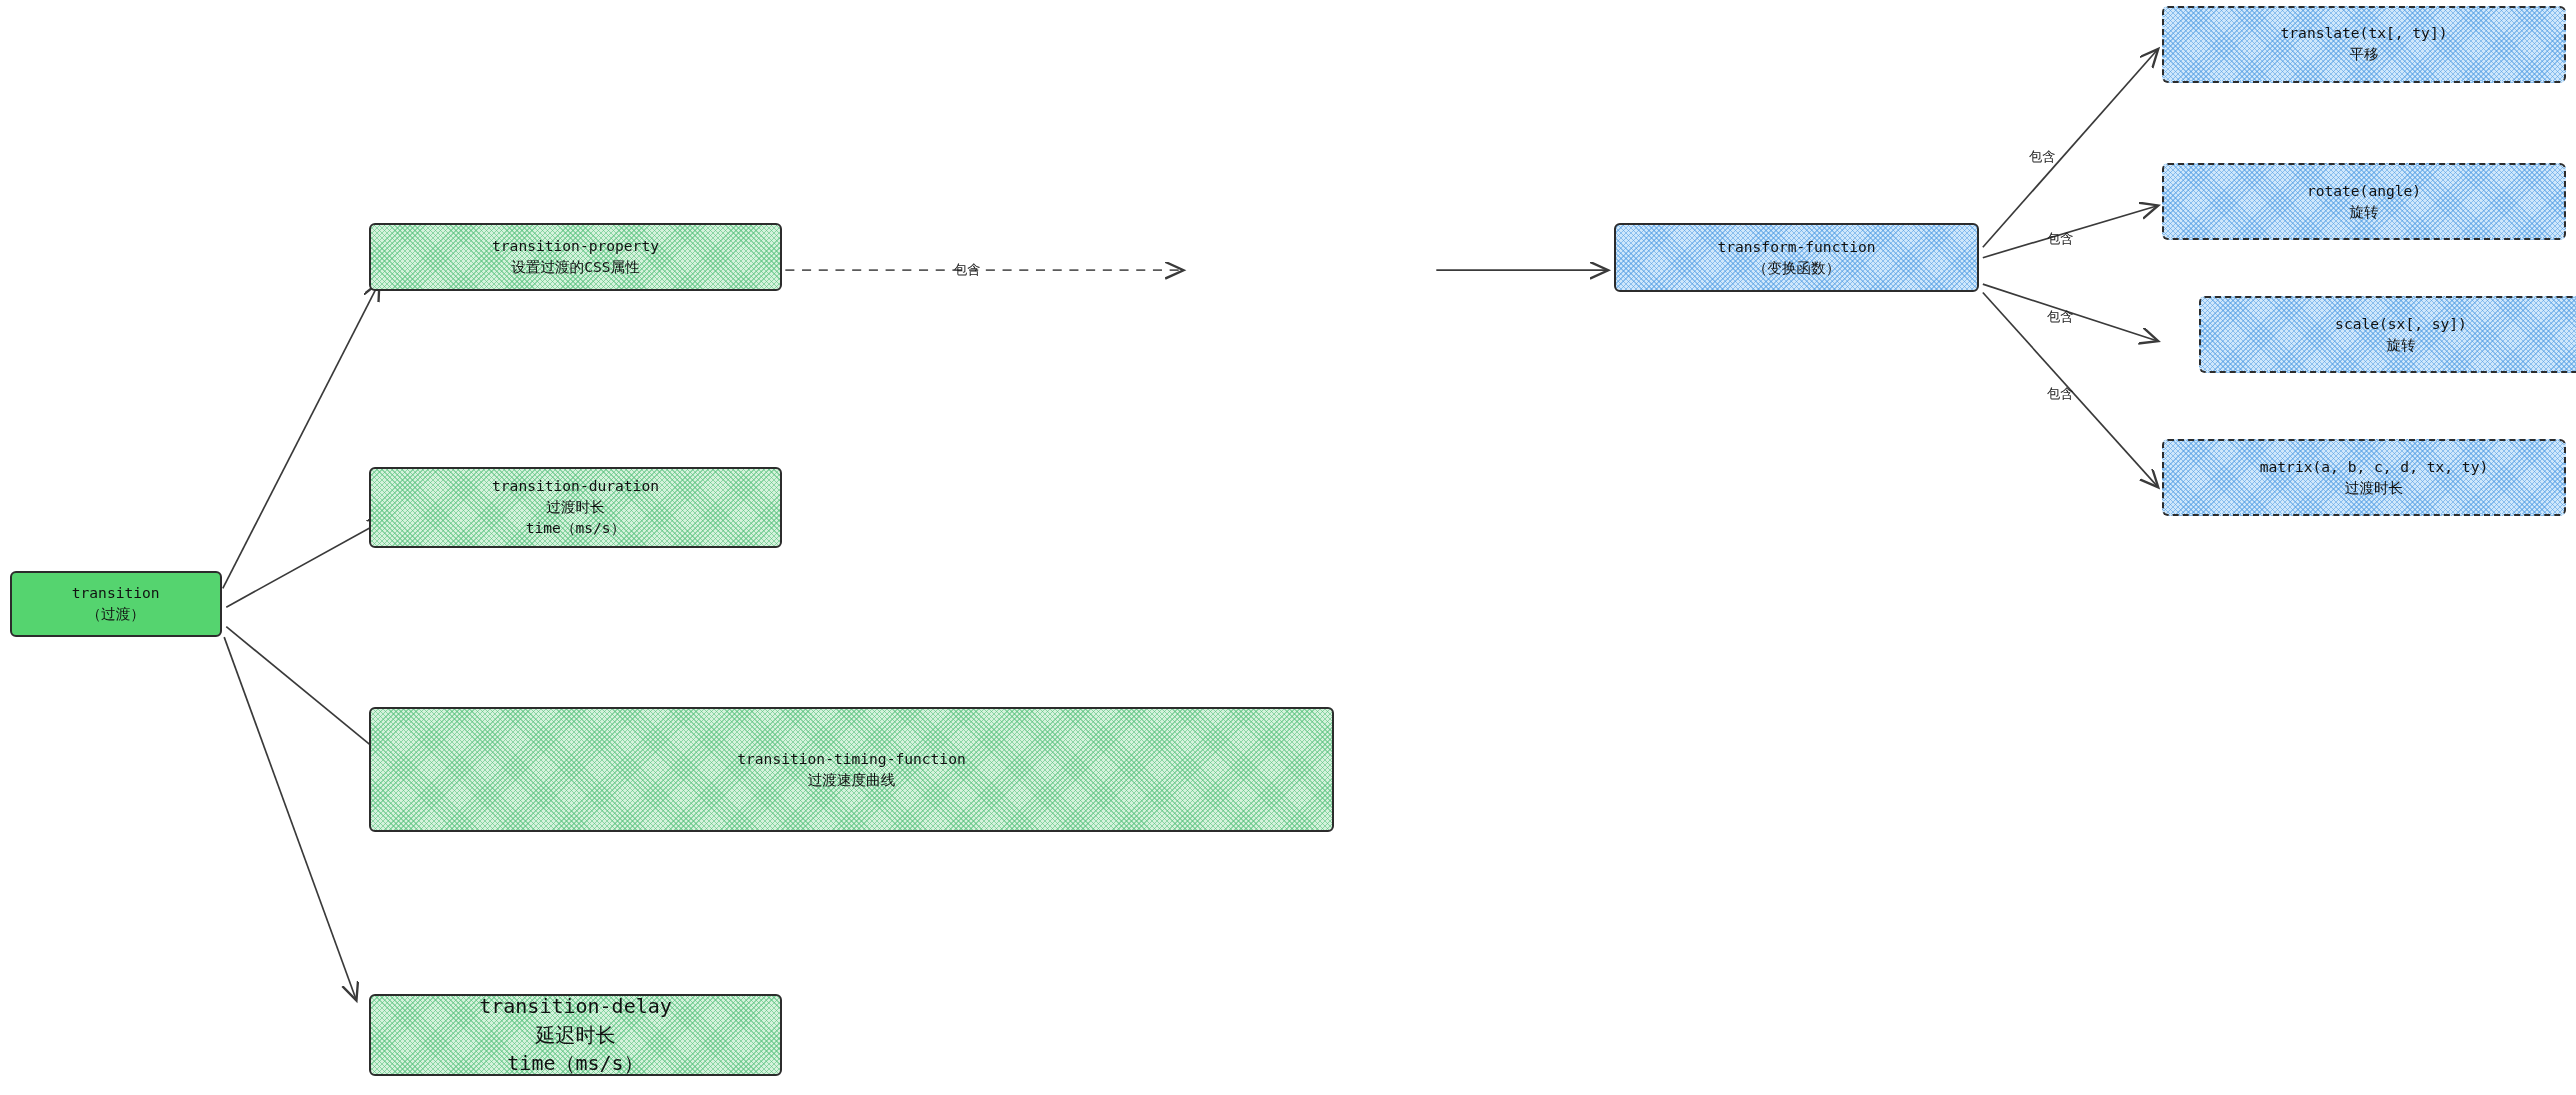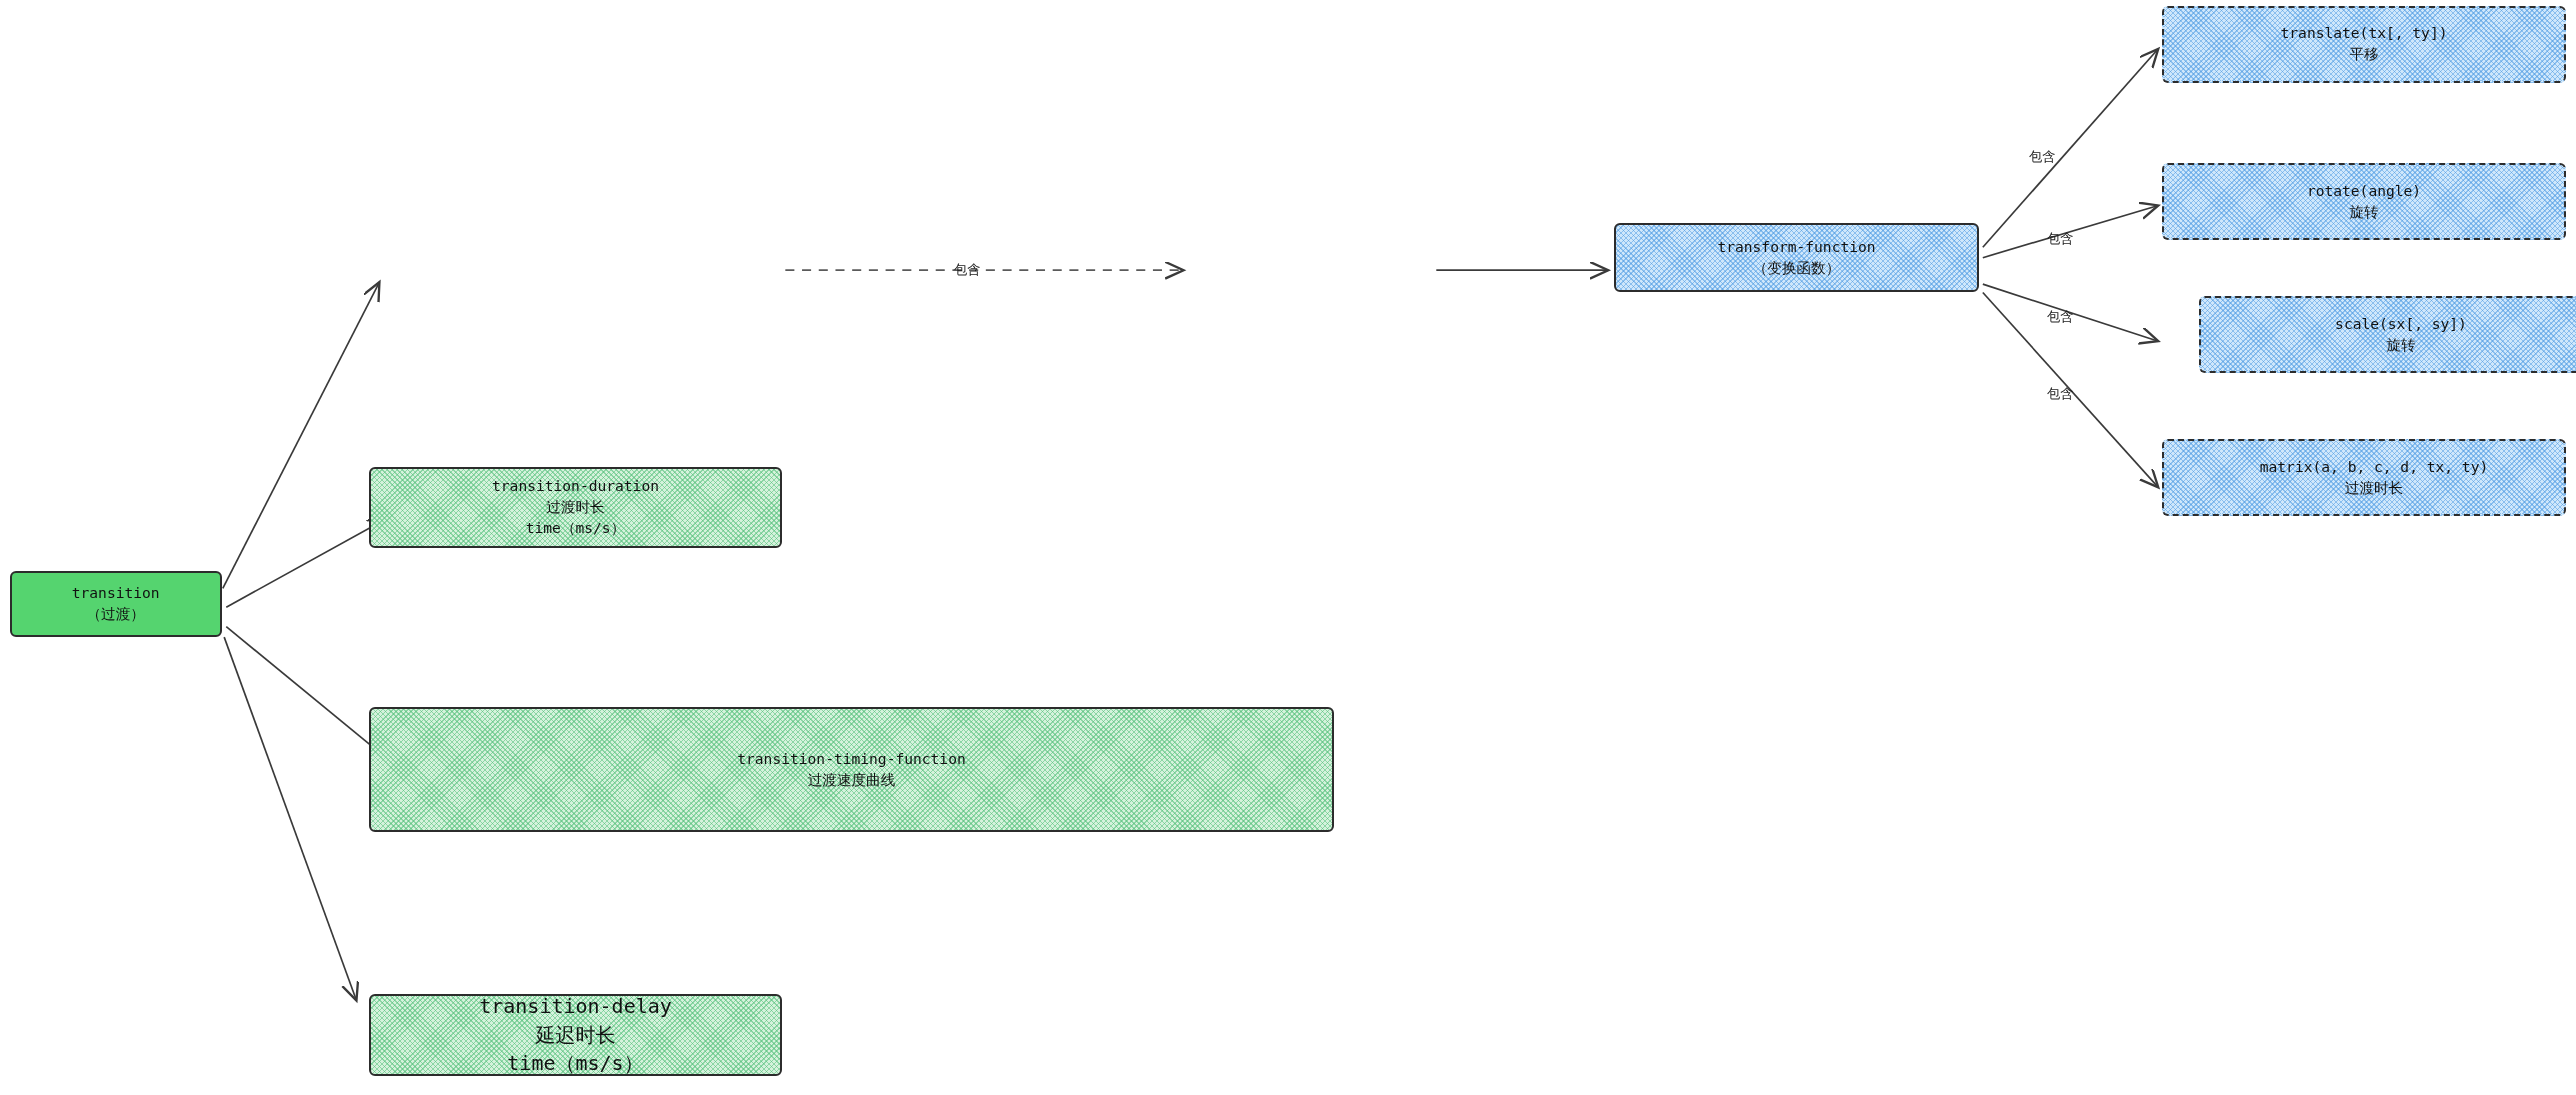--- a/index.html
+++ b/index.html
@@ -138,20 +138,24 @@
     <g>
       <path d="M2848,420 L3100,700" fill="none" stroke="#3a3a3a" stroke-width="2.4" marker-end="url(#arrowOpen)"></path>
     </g>
   </svg>
 
   <div class="node green-solid" style="left:9.7px; top:571px; width:212px; height:66px; font-size:14.6px;">
     <span class="line">transition</span>
     <span class="line">（过渡）</span>
   </div>
 
+  <div class="node green-hatch" style="left:369px; top:223px; width:413px; height:68px; font-size:14.6px;">
+    <span class="line">transition-property</span>
+    <span class="line">设置过渡的CSS属性</span>
+  </div>
 
   <div class="node green-hatch" style="left:369px; top:467px; width:413px; height:81px; font-size:14.6px;">
     <span class="line">transition-duration</span>
     <span class="line">过渡时长</span>
     <span class="line">time（ms/s）</span>
   </div>
 
   <div class="node green-hatch" style="left:369px; top:707px; width:965px; height:125px; font-size:14.6px;">
     <span class="line">transition-timing-function</span>
     <span class="line">过渡速度曲线</span>

